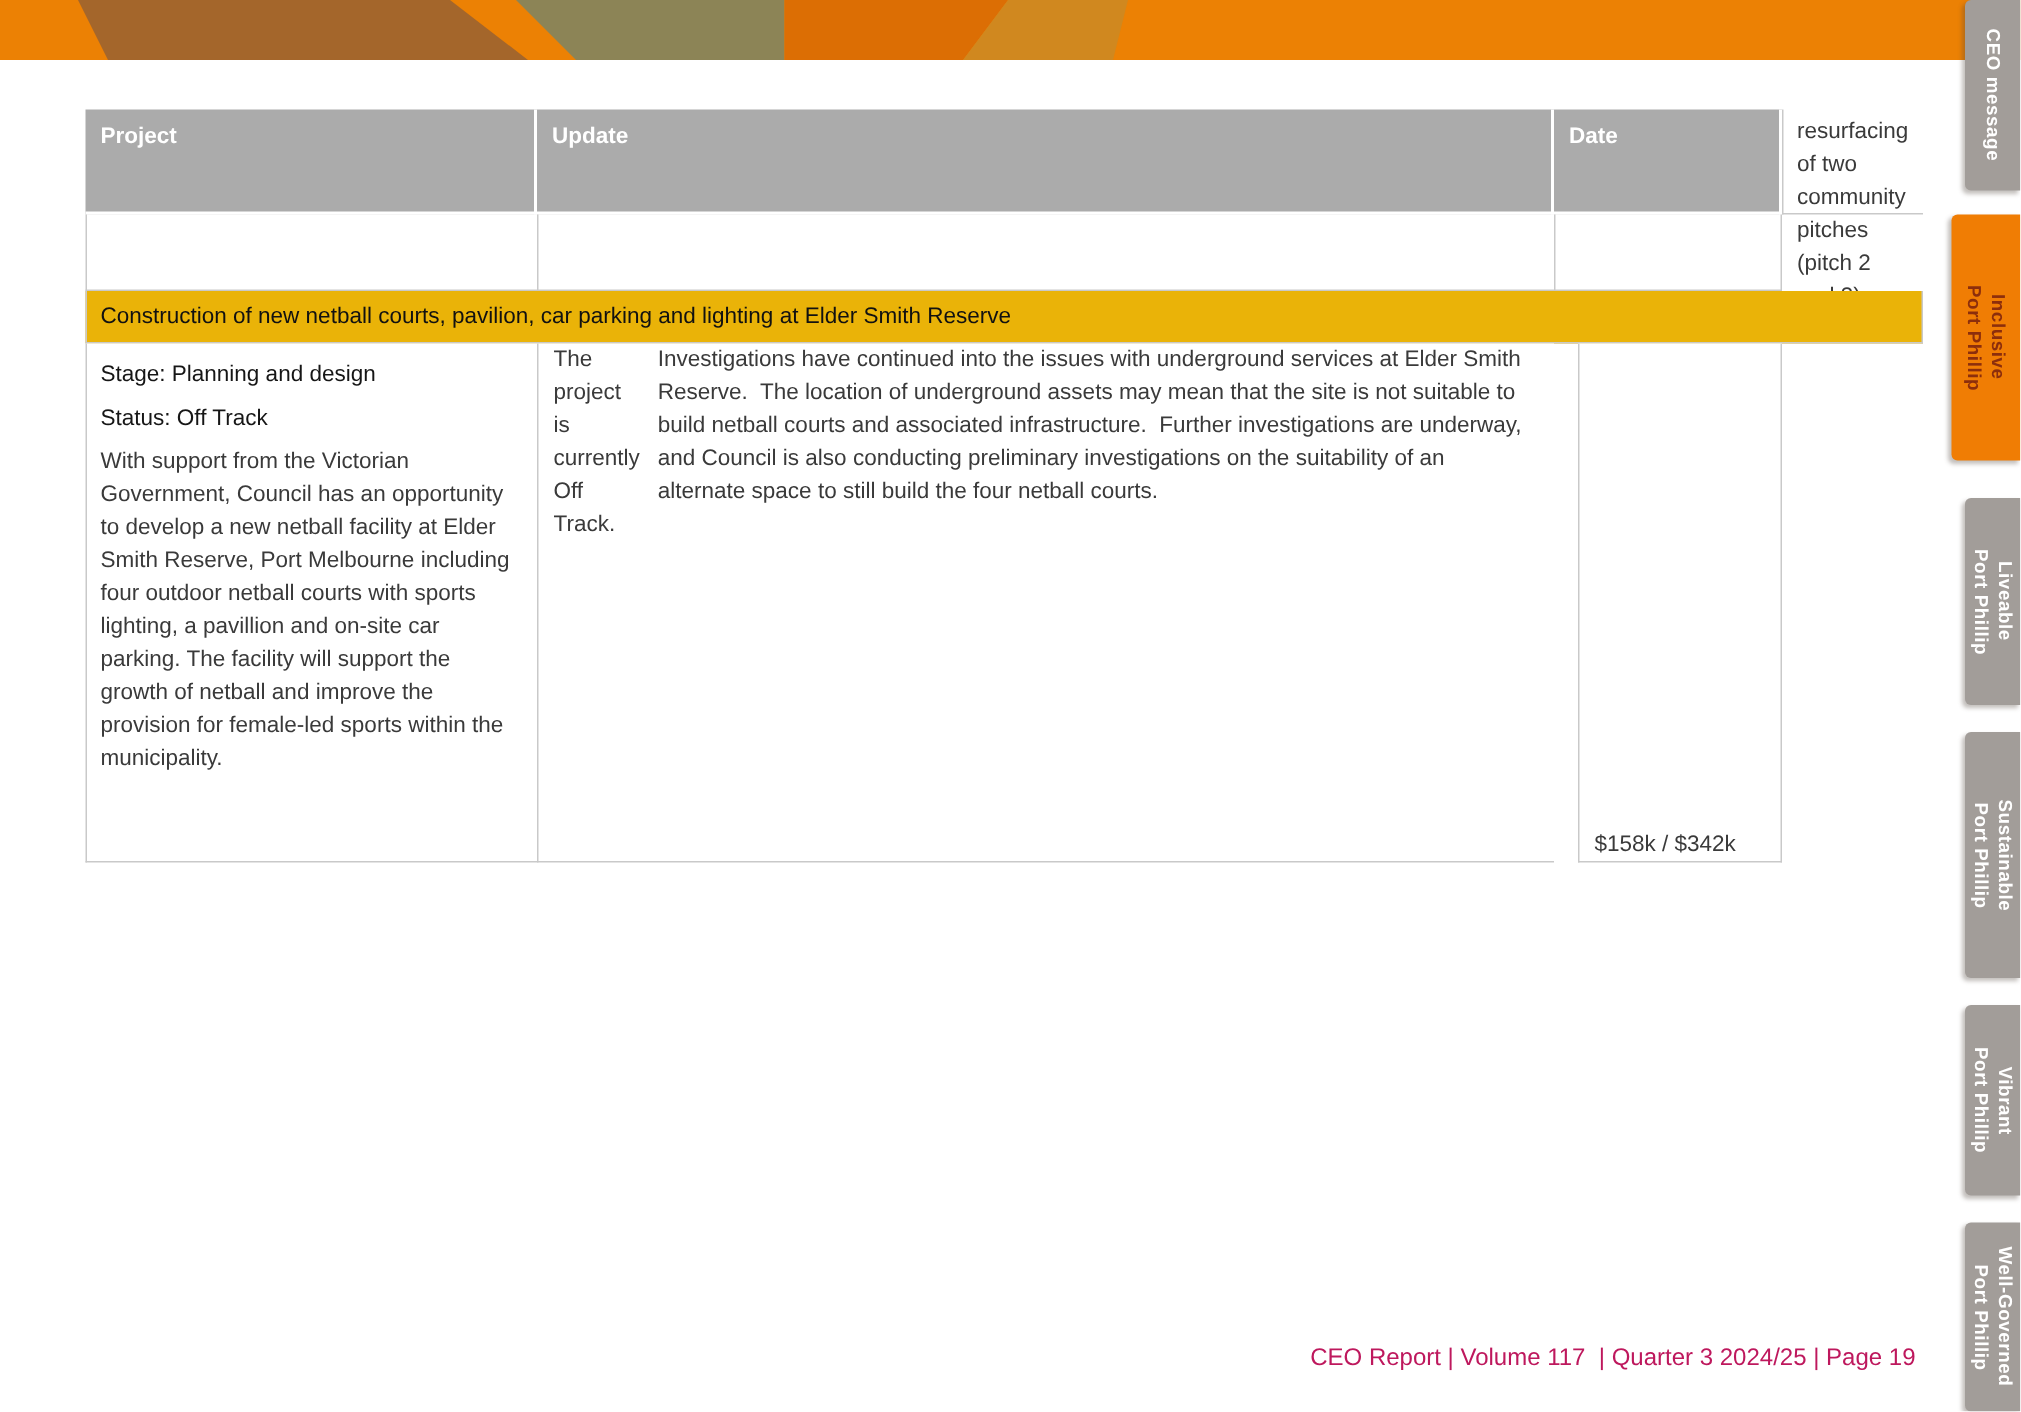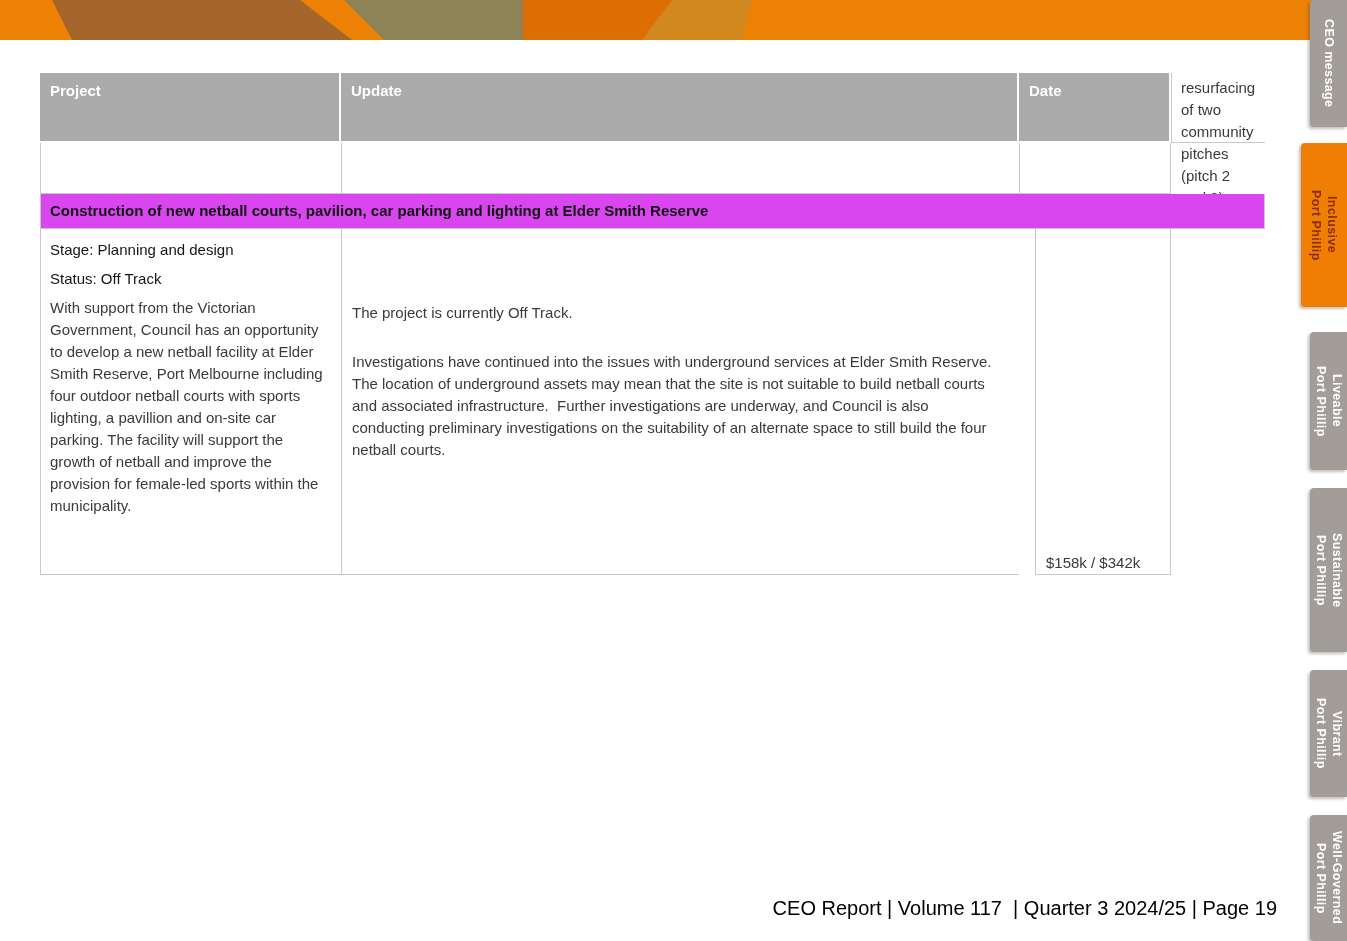--- a/index.html
+++ b/index.html
@@ -9,68 +9,68 @@
     position:relative; width:1347px; height:941px;
     background:#ffffff; overflow:hidden;
   }
 
   
   .banner { position:absolute; top:0; left:0; width:1347px; height:40px; z-index:1; }
   .banner svg { display:block; width:100%; height:100%; }
 
   
   .report-table {
-    position:absolute; left:40px; top:73px; width:1225px; z-index:2;
+    position:absolute; left:57px; top:73px; width:1225px; z-index:2;
     display:grid;
     grid-template-columns:301px 678px 152px 94px;
     grid-template-rows:70px 51px 35px 346px;
     font-size:15px; line-height:22px; color:#3a3a3a;
   }
   .h-cell {
     background:#ababab; color:#ffffff; font-weight:bold;
     padding:7px 10px; border-right:2px solid #ffffff;
     border-bottom:2px solid #ffffff; line-height:22px;
   }
   .h-cell.last { border-right:none; }
   .b-cell {
     background:#ffffff;
     border-left:1px solid #c9c9c9; border-bottom:1px solid #c9c9c9;
   }
   .b-cell.lastcol { border-right:1px solid #c9c9c9; }
   .carry-cell { padding:4px 10px 4px 9px; }
   .section-row {
-    grid-column:1 / -1; background:#d946ef; color:#111111; font-weight:bold;
+    grid-column:1 / -1; background:#eab308; color:#111111; font-weight:normal;
     display:flex; align-items:center; padding:0 9px;
     border-left:1px solid #c9c9c9; border-right:1px solid #c9c9c9;
     border-bottom:1px solid #c9c9c9;
   }
   .project-cell { padding:10px 10px 10px 9px; }
   .project-cell .hline { font-weight:normal; color:#161616; margin-bottom:7px; }
   .update-cell {
-    display:flex; flex-direction:column; justify-content:center; gap:27px;
+    display:flex; flex-direction:row; justify-content:center; gap:12px;
     padding:0 18px 40px 10px;
   }
   .update-cell p { white-space:pre-wrap; }
   .date-cell {
     display:flex; flex-direction:column; justify-content:center;
     padding:0 10px;
   }
   .date-cell .lbl { font-weight:bold; color:#161616; }
   .date-cell .val { margin-bottom:6px; }
   .date-cell .val.last { margin-bottom:0; }
   .budget-cell {
     display:flex; flex-direction:column; justify-content:flex-end;
     padding:0 8px 0 10px;
     margin-left:16px;
   }
 
   
   .footer-line {
     position:absolute; top:897px; right:70px; z-index:2;
-    font-size:20px; color:#000000; white-space:pre;
+    font-size:16px; color:#be185d; white-space:pre;
   }
 
   
   .side-tab {
     position:absolute; right:0; width:37px; z-index:3;
     background:#a29d99; border-radius:4px 0 0 4px;
     box-shadow:-2px 2px 3px rgba(80,70,60,0.35);
     display:flex; align-items:center; justify-content:center;
     cursor:pointer;
   }

